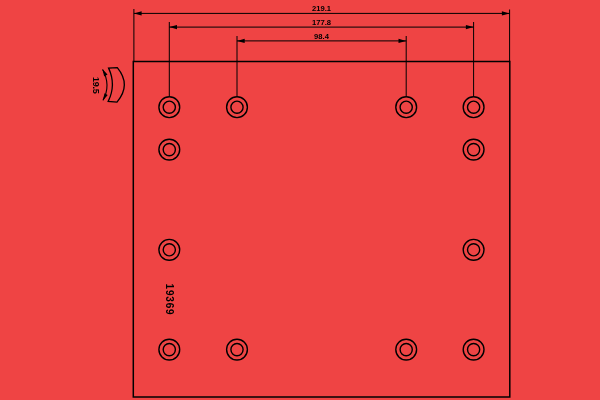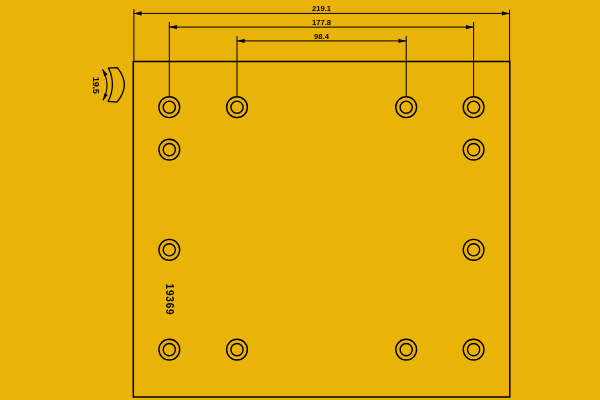--- a/index.html
+++ b/index.html
@@ -1,16 +1,16 @@
 <!DOCTYPE html>
 <html><head>
 <meta charset="utf-8">
 <style>
   html,body{margin:0;padding:0;background:#ffffff;}
-  .page{position:relative;width:600px;height:400px;background:#eab308;overflow:hidden;}
+  .page{position:relative;width:600px;height:400px;background:#ef4444;overflow:hidden;}
   text{font-family:"Liberation Sans",sans-serif;fill:#000;}
 </style>
 </head>
 <body>
 <div class="page">
 <svg width="600" height="400" viewBox="0 0 600 400">
 
   <rect x="133.3" y="61.5" width="376.5" height="335.5" fill="none" stroke="#000" stroke-width="1.5"></rect>
 
   <line x1="133.9" y1="9" x2="133.9" y2="61.5" stroke="#000" stroke-width="1"></line>

